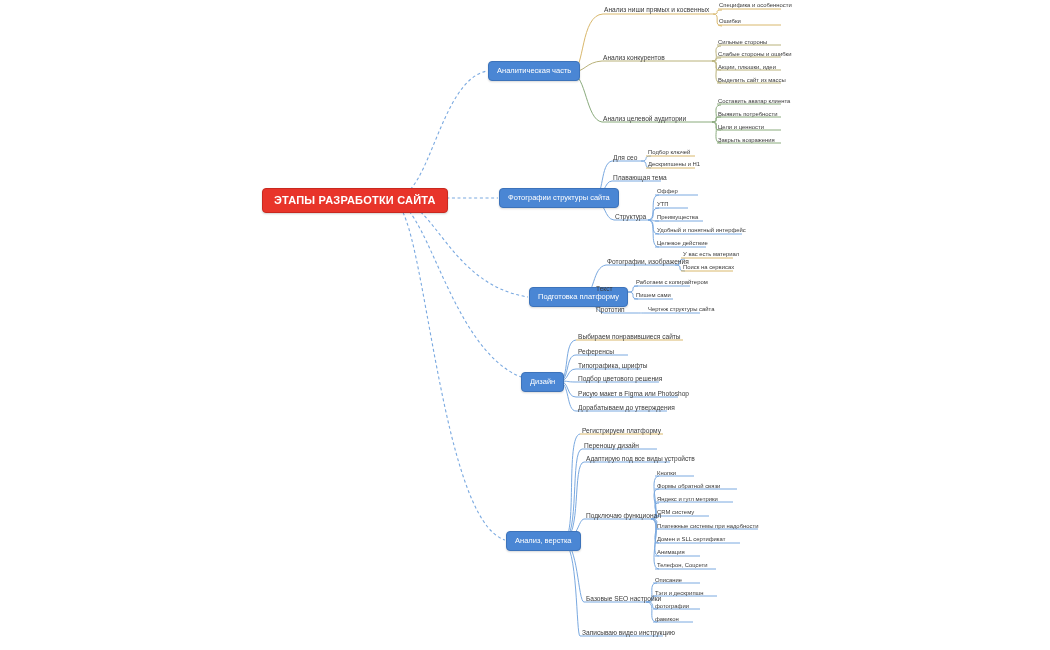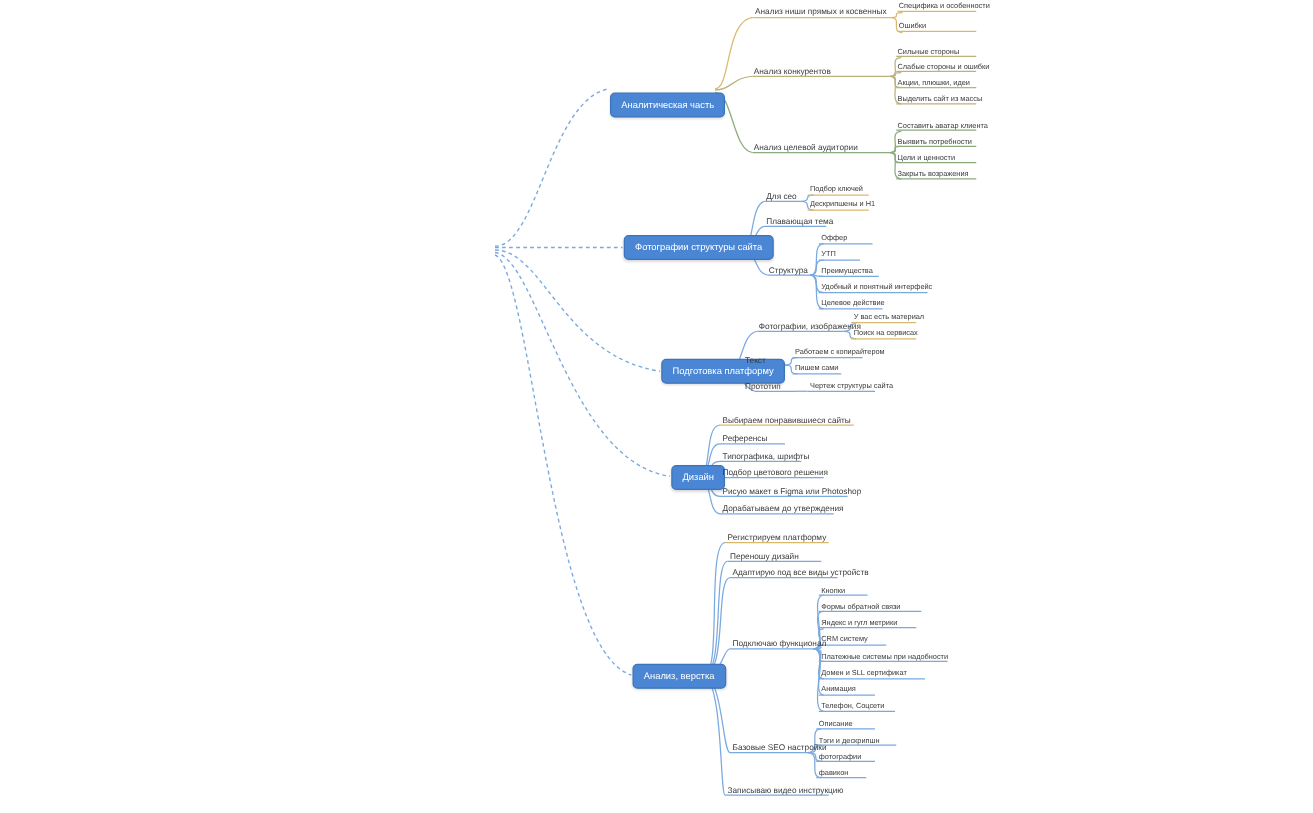--- a/index.html
+++ b/index.html
@@ -181,25 +181,26 @@
       <path d="M653,596 L717,596"></path>
       <path d="M653,609 L700,609"></path>
       <path d="M653,622 L693,622"></path>
     </g>
     <g fill="none" stroke="#d9b86c" stroke-width="1">
       <path d="M580,434 L663,434"></path>
     </g>
 
   </svg>
 
-
-  <div class="node l1" style="left:488px;top:74px;">Аналитическая часть</div>
+  <div class="node root" style="left:262px;top:188px;">ЭТАПЫ РАЗРАБОТКИ САЙТА</div>
+
+  <div class="node l1" style="left:488px;top:61px;">Аналитическая часть</div>
   <div class="node l1" style="left:499px;top:188px;">Фотографии структуры сайта</div>
   <div class="node l1" style="left:529px;top:287px;">Подготовка платформу</div>
-  <div class="node l1" style="left:537px;top:372px;">Дизайн</div>
+  <div class="node l1" style="left:521px;top:372px;">Дизайн</div>
   <div class="node l1" style="left:506px;top:531px;">Анализ, верстка</div>
 
   <div class="node l2" style="left:604px;top:5px;">Анализ ниши прямых и косвенных</div>
   <div class="node l3" style="left:719px;top:1px;">Спецификa и особенности</div>
   <div class="node l3" style="left:719px;top:17px;">Ошибки</div>
 
   <div class="node l2" style="left:603px;top:53px;">Анализ конкурентов</div>
   <div class="node l3" style="left:718px;top:38px;">Сильные стороны</div>
   <div class="node l3" style="left:718px;top:50px;">Слабые стороны и ошибки</div>
   <div class="node l3" style="left:718px;top:63px;">Акции, плюшки, идеи</div>

